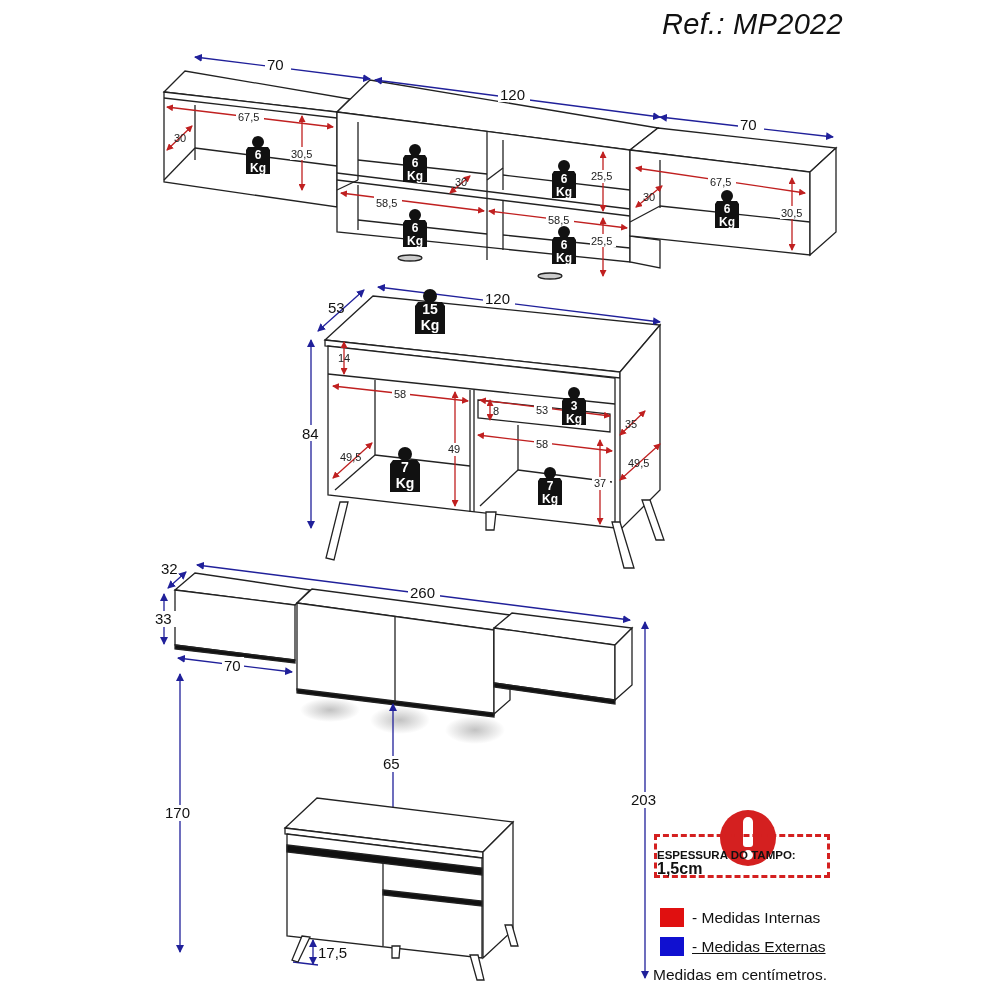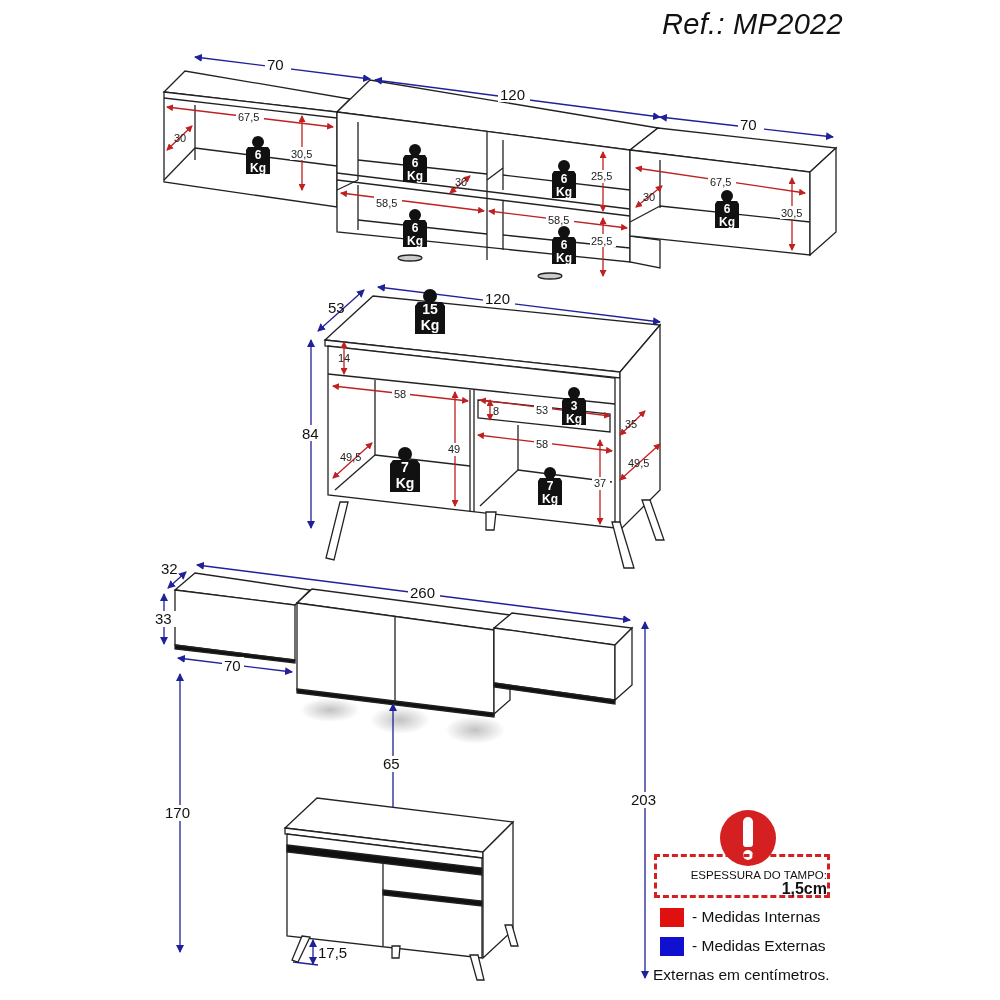--- a/index.html
+++ b/index.html
@@ -3,26 +3,26 @@
 <meta charset="utf-8">
 <style>
   html, body { margin:0; padding:0; background:#ffffff; }
   body { width:1000px; height:1000px; position:relative; overflow:hidden; font-family:"Liberation Sans", sans-serif; }
   svg { position:absolute; left:0; top:0; }
   .ref { position:absolute; left:662px; top:8px; font-size:29px; color:#111; letter-spacing:0.3px;font-style:italic; }
   .t-ext { font-size:15px; fill:#111; }
   .t-int { font-size:11px; fill:#222; }
   .t-kg { font-size:12px; font-weight:bold; fill:#fff; }
   .t-kg15 { font-size:14px; font-weight:bold; fill:#fff; }
-  .warn-box { position:absolute; left:654px; top:854px; width:176px; height:44px; border:3px dashed #d42020; box-sizing:border-box; text-align:right; font-size:11.5px; color:#111; padding-top:11px; line-height:14px; }
+  .warn-box { position:absolute; left:654px; top:834px; width:176px; height:44px; border:3px dashed #d42020; box-sizing:border-box; text-align:left; font-size:11.5px; color:#111; padding-top:11px; line-height:14px;font-weight:bold; }
   .warn-box b { font-size:16px; }
   .warn-icon { position:absolute; left:720px; top:810px; width:56px; height:56px; border-radius:50%; background:#d42020; }
   .warn-icon .bar { position:absolute; left:23px; top:7px; width:10px; height:30px; background:#fff; border-radius:5px 5px 3px 3px; }
   .warn-icon .dot { position:absolute; left:23px; top:40px; width:10px; height:10px; background:#fff; border-radius:50%; }
-  .legend-row { position:absolute; left:660px; font-size:15.5px; color:#111; display:flex; }
+  .legend-row { position:absolute; left:660px; font-size:15.5px; color:#111; display:flex; align-items:center; }
   .swatch { width:24px; height:19px; margin-right:8px; }
   .units { position:absolute; left:653px; top:966px; font-size:15.5px; color:#111; }
 </style>
 </head>
 <body>
 
 <div class="ref">Ref.: MP2022</div>
 
 <svg width="1000" height="1000" viewBox="0 0 1000 1000">
   <defs>
@@ -307,17 +307,17 @@
     <div class="dot"></div>
   </div>
 <div class="warn-box">
   <span>ESPESSURA DO TAMPO:</span><br>
   <b>1,5cm</b>
 </div>
 <div class="legend-row" style="top:908px;">
   <div class="swatch" style="background:#e01010;"></div>
   <span>- Medidas Internas</span>
 </div>
-<div class="legend-row" style="top:937px;">
+<div class="legend-row" style="top:937px;text-decoration:underline;">
   <div class="swatch" style="background:#1010d0;"></div>
   <span>- Medidas Externas</span>
 </div>
-<div class="units">Externas em centímetros.</div>
+<div class="units">Medidas em centímetros.</div>
 
 </body></html>

